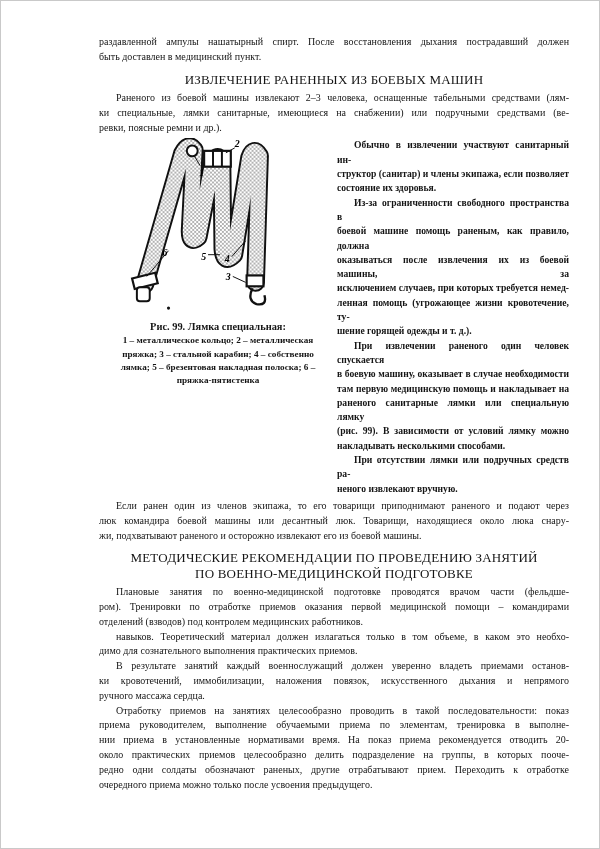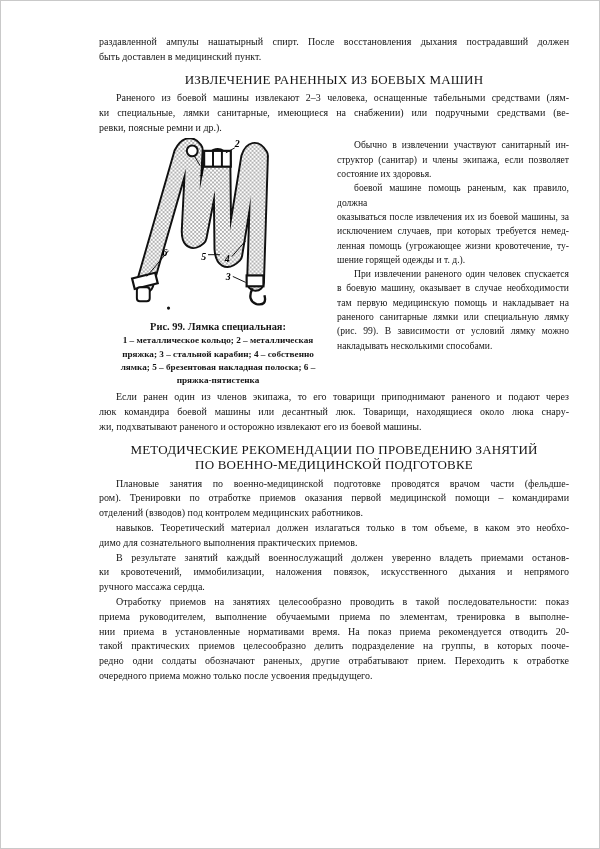--- a/index.html
+++ b/index.html
@@ -28,21 +28,21 @@
   .heading{
     font-weight:normal;
     text-align:center;
     font-size:13px;
     line-height:15.5px;
     margin:7px 0 4px 0;
     letter-spacing:0.2px;
   }
   .two-col{display:flex;margin-top:3px;}
   .col-left{width:238px;flex:0 0 238px;}
-  .col-right{width:232px;flex:0 0 232px;}
+  .col-right{width:232px;flex:0 0 232px;font-weight:bold;}
   .fig-wrap{padding-left:6px;}
   .caption{margin-top:2px;font-weight:bold;}
   .caption-title{font-size:10.4px;text-align:center;line-height:14px;}
   .caption-legend{font-size:9.2px;line-height:13.2px;}
   .caption-legend .ln{text-align:center;text-align-last:center;text-indent:0 !important;}
   .fig-label{font-style:italic;font-weight:bold;font-size:10px;font-family:"Liberation Serif",serif;}
   .spacer-s{height:3px;}
 </style>
 </head>
 <body>
@@ -127,33 +127,38 @@
             </div>
         </div>
       </div>
       <div class="col-right">
         <div class="para col-text">
             <div class="ln">Обычно в извлечении участвуют санитарный ин-</div>
             <div class="ln">структор (санитар) и члены экипажа, если позволяет</div>
             <div class="ln">состояние их здоровья.</div>
           </div>
         <div class="para col-text">
+            <div class="ln">Из-за ограниченности свободного пространства в</div>
             <div class="ln">боевой машине помощь раненым, как правило, должна</div>
             <div class="ln">оказываться после извлечения их из боевой машины, за</div>
             <div class="ln">исключением случаев, при которых требуется немед-</div>
             <div class="ln">ленная помощь (угрожающее жизни кровотечение, ту-</div>
             <div class="ln">шение горящей одежды и т. д.).</div>
           </div>
         <div class="para col-text">
             <div class="ln">При извлечении раненого один человек спускается</div>
             <div class="ln">в боевую машину, оказывает в случае необходимости</div>
             <div class="ln">там первую медицинскую помощь и накладывает на</div>
             <div class="ln">раненого санитарные лямки или специальную лямку</div>
             <div class="ln">(рис. 99). В зависимости от условий лямку можно</div>
             <div class="ln">накладывать несколькими способами.</div>
+          </div>
+        <div class="para col-text">
+            <div class="ln">При отсутствии лямки или подручных средств ра-</div>
+            <div class="ln">неного извлекают вручную.</div>
           </div>
       </div>
     </div>
 
     <div class="spacer-s"></div>
 
     <div class="para body-text">
         <div class="ln">Если ранен один из членов экипажа, то его товарищи приподнимают раненого и подают через</div>
         <div class="ln">люк командира боевой машины или десантный люк. Товарищи, находящиеся около люка снару-</div>
         <div class="ln">жи, подхватывают раненого и осторожно извлекают его из боевой машины.</div>
@@ -175,19 +180,19 @@
       </div>
     <div class="para body-text">
         <div class="ln">В результате занятий каждый военнослужащий должен уверенно владеть приемами останов-</div>
         <div class="ln">ки кровотечений, иммобилизации, наложения повязок, искусственного дыхания и непрямого</div>
         <div class="ln">ручного массажа сердца.</div>
       </div>
     <div class="para body-text">
         <div class="ln">Отработку приемов на занятиях целесообразно проводить в такой последовательности: показ</div>
         <div class="ln">приема руководителем, выполнение обучаемыми приема по элементам, тренировка в выполне-</div>
         <div class="ln">нии приема в установленные нормативами время. На показ приема рекомендуется отводить 20-</div>
-        <div class="ln">такой практических приемов целесообразно делить подразделение на группы, в которых пооче-</div>
+        <div class="ln">около практических приемов целесообразно делить подразделение на группы, в которых пооче-</div>
         <div class="ln">редно одни солдаты обозначают раненых, другие отрабатывают прием. Переходить к отработке</div>
         <div class="ln">очередного приема можно только после усвоения предыдущего.</div>
       </div>
 
   </div>
 </div>
 
 </body></html>

